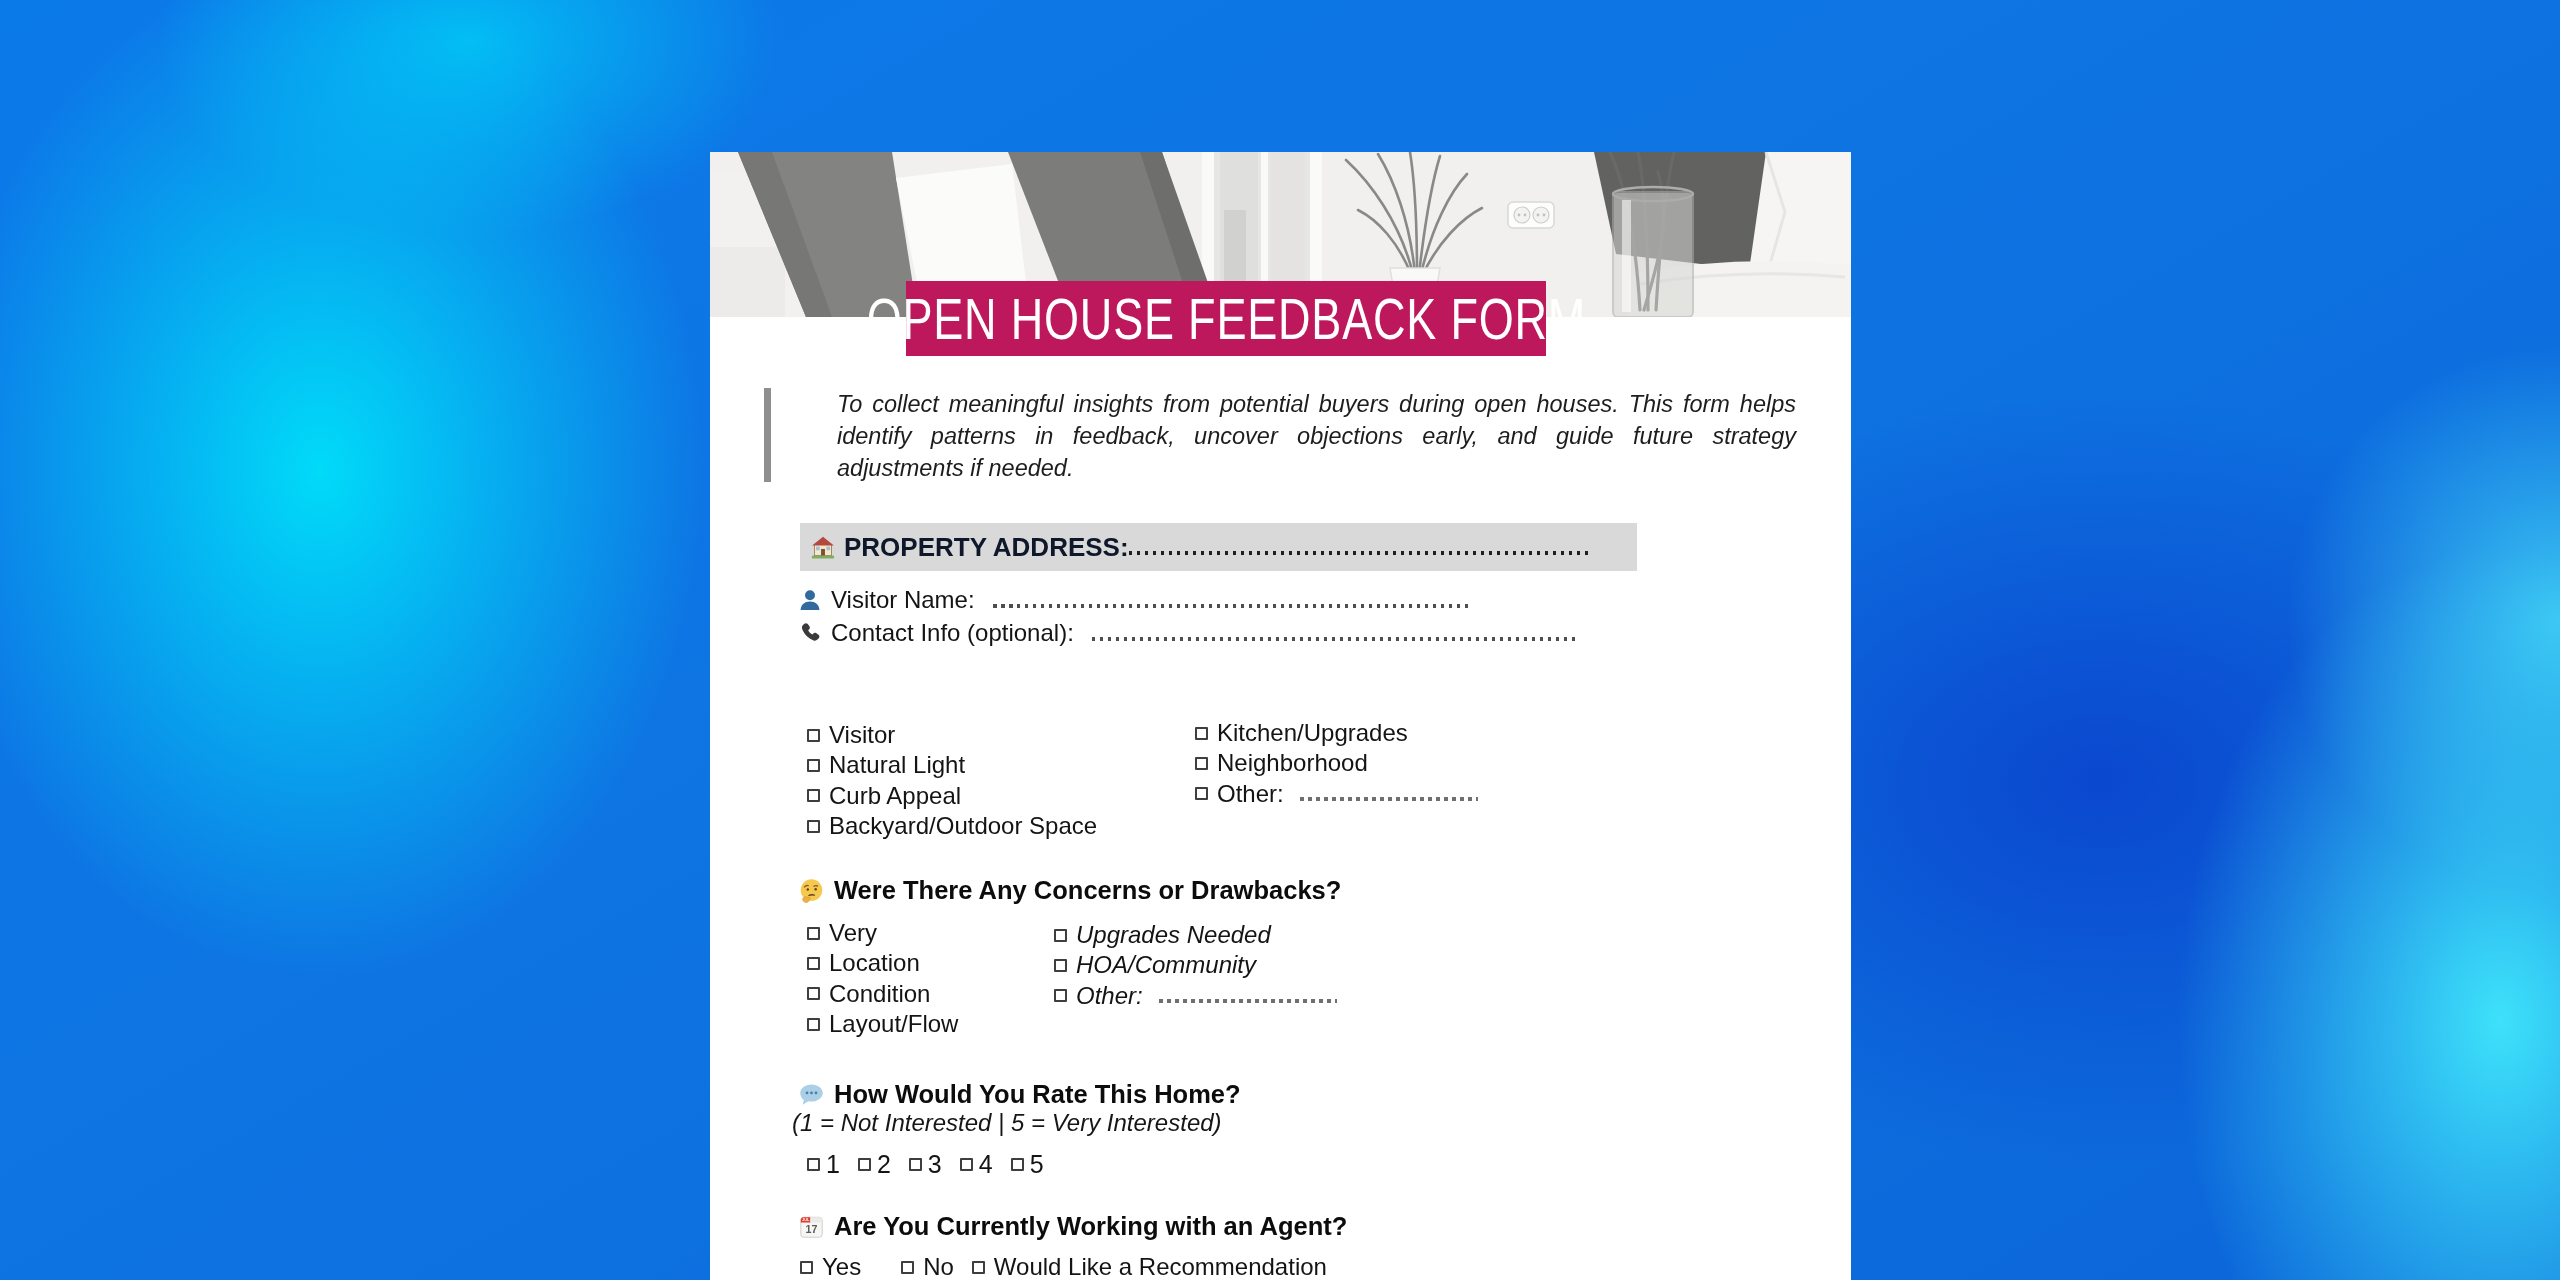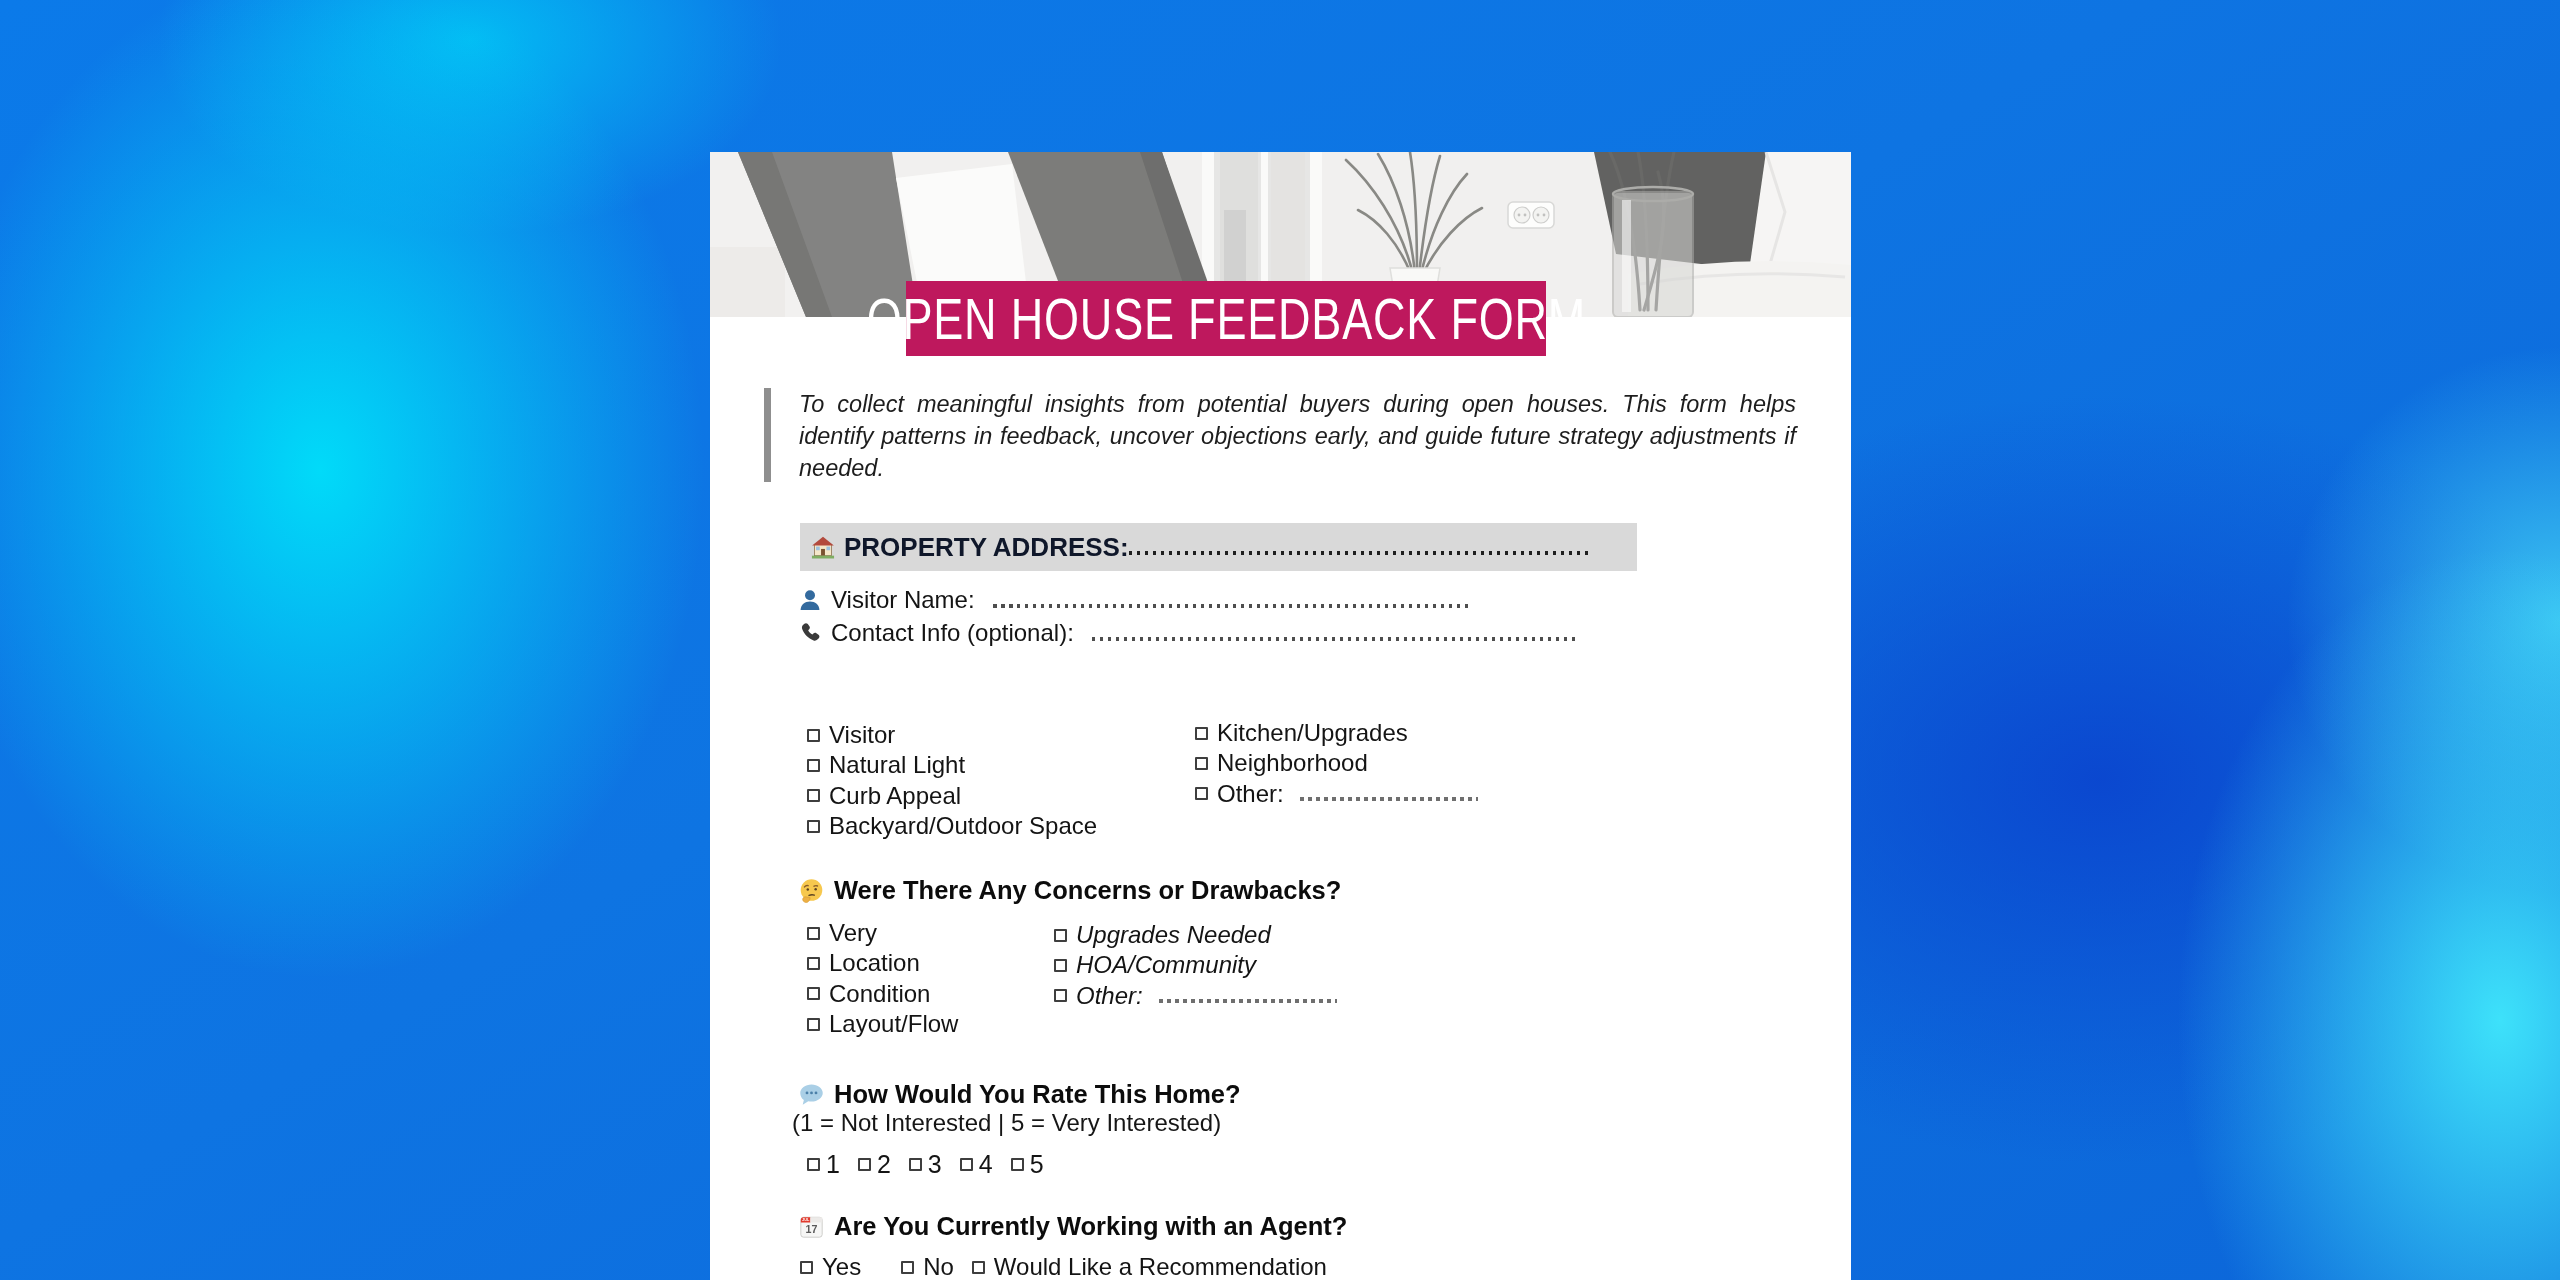--- a/index.html
+++ b/index.html
@@ -27,21 +27,21 @@
 
   .banner {
     position:absolute; left:196px; top:129px; width:640px; height:75px;
     background:#be185d; display:flex; align-items:center; justify-content:center;
   }
   .banner .t {
     color:#ffffff; font-size:57px; font-weight:400; letter-spacing:1px;
     white-space:nowrap; display:inline-block; transform:scaleX(0.79);
   }
 
-  .intro { position:absolute; left:54px; top:236px; width:1032px; display:flex; }
+  .intro { position:absolute; left:54px; top:236px; width:1032px; display:flex;gap:38px; }
   .intro .qbar { width:7px; background:#8f8f8f; flex:0 0 7px; height:94px; }
   .intro .itext {
     margin-left:28px; width:997px; font-style:italic; font-size:23.5px;
     line-height:32px; color:#1d1d1d; text-align:justify;
   }
 
   .addrbar {
     position:absolute; left:90px; top:371px; width:837px; height:48px;
     background:#d9d9d9; display:flex; align-items:center;
     padding:0 47px 0 10px;
@@ -273,21 +273,21 @@
 
     <div class="sechead" style="top:926px;">
       <svg class="icon" viewBox="0 0 24 24">
         <path d="M12 3c5.5 0 10 3.4 10 7.6s-4.5 7.6-10 7.6c-1 0-2-.1-2.9-.3L4.2 21l1-4.2C3.2 15.4 2 13.2 2 10.6 2 6.4 6.5 3 12 3z" fill="#aacfe6"></path>
         <circle cx="8" cy="10.6" r="1.25" fill="#4a7fa8"></circle>
         <circle cx="12" cy="10.6" r="1.25" fill="#4a7fa8"></circle>
         <circle cx="16" cy="10.6" r="1.25" fill="#4a7fa8"></circle>
       </svg>
       <span class="stitle">How Would You Rate This Home?</span>
     </div>
-    <div class="subtitle" style="top:957px;">(1 = Not Interested | 5 = Very Interested)</div>
+    <div class="subtitle" style="top:957px;font-style:italic;">(1 = Not Interested | 5 = Very Interested)</div>
     <div class="raterow" style="top:998px;">
       <span class="rateitem">
           <span class="chk"></span>
           <span class="num">1</span>
         </span>
       <span class="rateitem">
           <span class="chk"></span>
           <span class="num">2</span>
         </span>
       <span class="rateitem">

